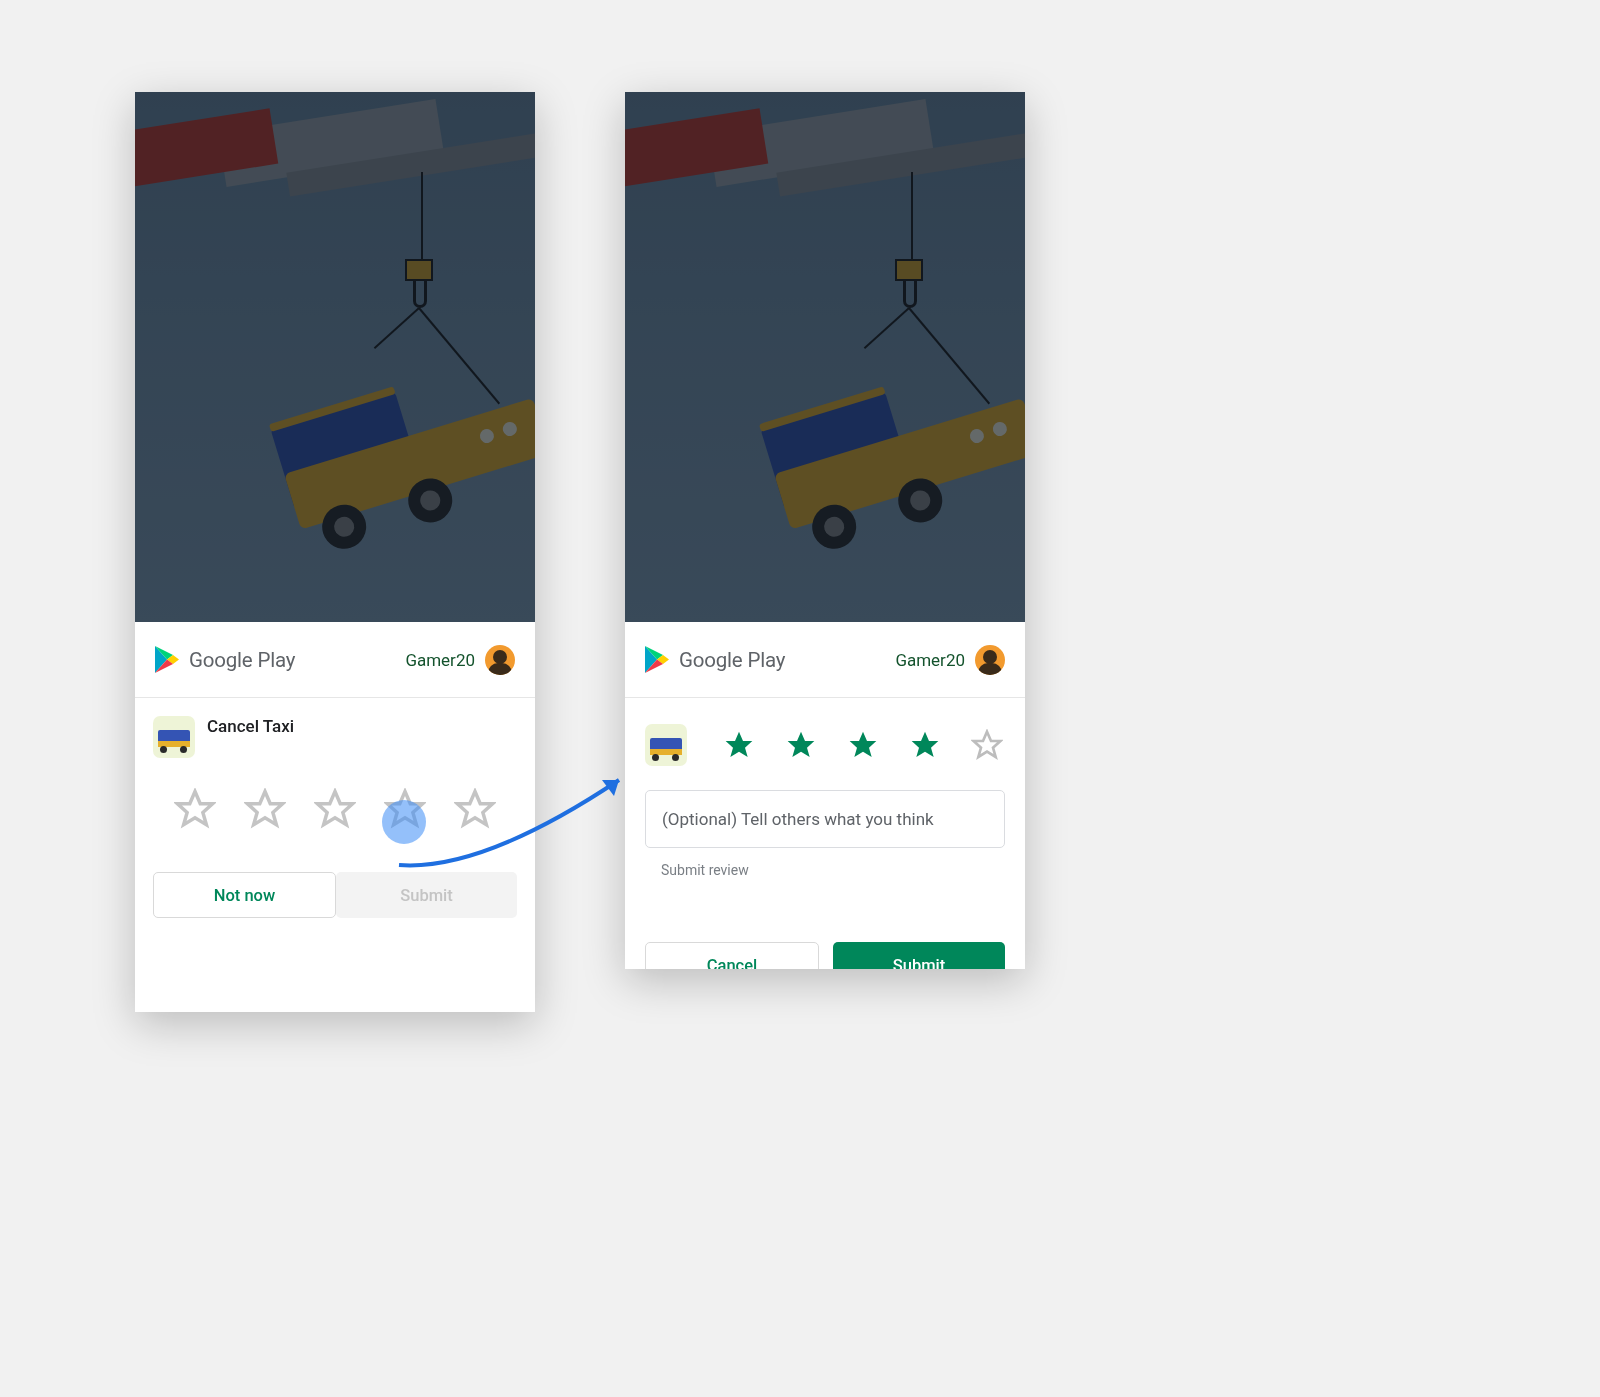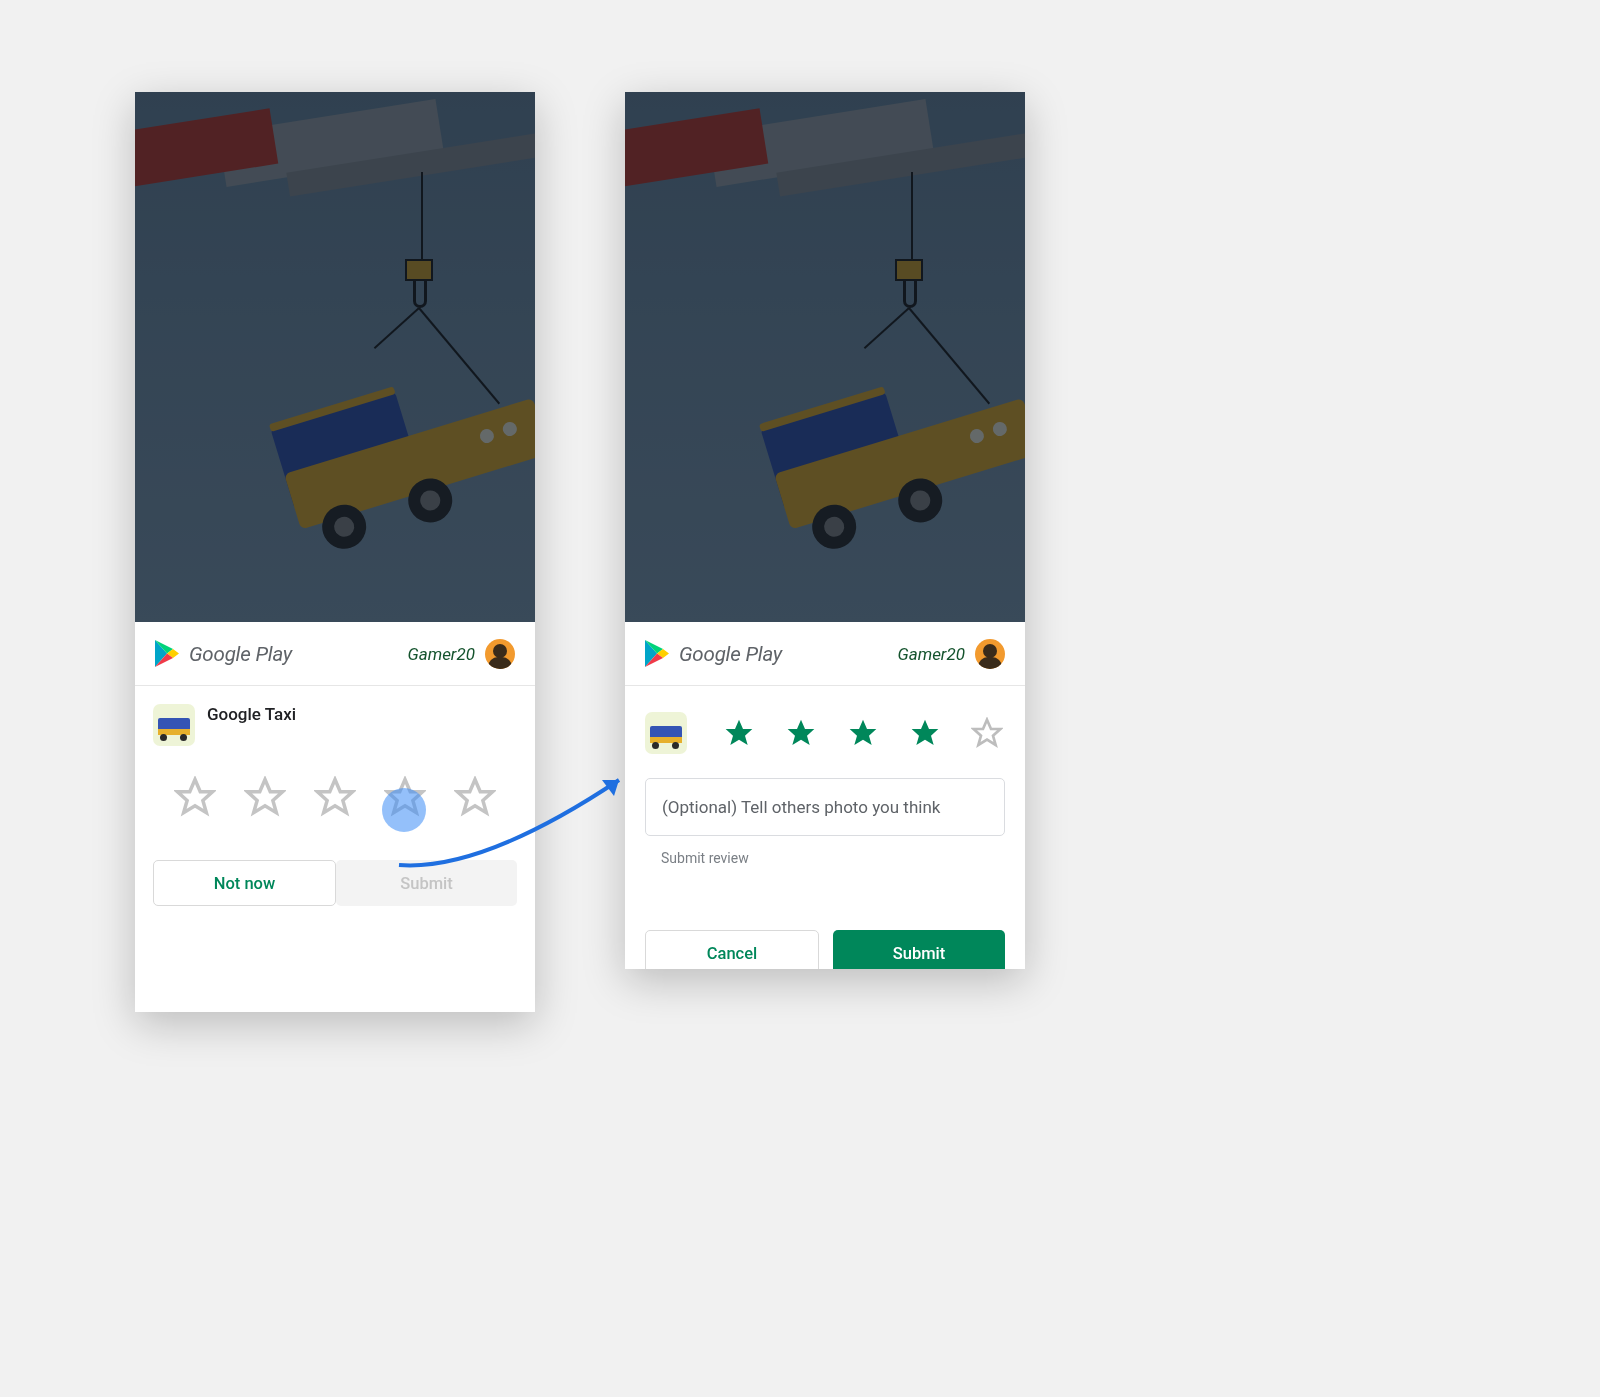--- a/index.html
+++ b/index.html
@@ -53,23 +53,22 @@
   .truck-cab  { position:absolute; left:0; top:0; width:130px; height:80px; background:#3454b4; border-radius:4px 4px 0 0;}
   .truck-top  { position:absolute; left:0; top:-6px; width:130px; height:8px; background:#e6b02c; border-radius:3px;}
   .light1 { position:absolute; right:24px; top:62px; width:14px; height:14px; background:#f8f4e3; border-radius:50%;}
   .light2 { position:absolute; right:48px; top:62px; width:14px; height:14px; background:#f8f4e3; border-radius:50%;}
   .wheel  { position:absolute; top:92px; width:44px; height:44px; background:#2a2a2a; border-radius:50%; }
   .wheel::after { content:""; position:absolute; inset:12px; background:#8a8a8a; border-radius:50%;}
   .wheel.w1 { left:20px; } .wheel.w2 { left:110px; }
 
   
   .sheet-header {
-    display:flex; align-items:center; height:64px; padding:0 20px;
+    display:flex; align-items:center; height:76px; padding:0 20px;
     border-bottom:1px solid #e6e6e6;
-    font-style:italic;
   }
   .play-logo { width:24px; height:27px; margin-right:10px; flex:none; position:relative; }
   .play-text { font-size:20.5px; color:#5f6368; font-weight:400; letter-spacing:-.2px; }
   .spacer { flex:1; }
   .username { font-size:17px; color:#14532d; margin-right:10px; }
   .avatar { width:30px; height:30px; border-radius:50%; background:#f29a2e; flex:none; position:relative; overflow:hidden;}
   .avatar::before{content:"";position:absolute;left:8px;top:5px;width:14px;height:14px;background:#3a2b1a;border-radius:50%;}
   .avatar::after {content:"";position:absolute;left:3px;top:18px;width:24px;height:18px;background:#3a2b1a;border-radius:10px 10px 0 0;}
 
   
@@ -157,21 +156,21 @@
     <div class="spacer"></div>
     <div class="username">Gamer20</div>
     <div class="avatar"></div>
   </div>
 
   <div class="app-row">
     <div class="app-icon">
         <div class="mini-truck"></div>
       </div>
     <div>
-      <div class="app-title">Google Taxi</div>
+      <div class="app-title">Cancel Taxi</div>
     </div>
   </div>
 
   <div class="stars-row">
     <svg class="star-btn" viewBox="0 0 24 24">
         <polygon class="star-outline" points="12,2 15,9 22,9 16.5,14 18.5,21 12,17 5.5,21 7.5,14 2,9 9,9"></polygon>
       </svg>
     <svg class="star-btn" viewBox="0 0 24 24">
         <polygon class="star-outline" points="12,2 15,9 22,9 16.5,14 18.5,21 12,17 5.5,21 7.5,14 2,9 9,9"></polygon>
       </svg>
@@ -245,21 +244,21 @@
       </svg>
     <svg class="rstar" viewBox="0 0 24 24">
         <polygon class="star-filled" points="12,2 15,9 22,9 16.5,14 18.5,21 12,17 5.5,21 7.5,14 2,9 9,9"></polygon>
       </svg>
     <svg class="rstar" viewBox="0 0 24 24">
         <polygon class="star-empty" points="12,2 15,9 22,9 16.5,14 18.5,21 12,17 5.5,21 7.5,14 2,9 9,9"></polygon>
       </svg>
   </div>
 
   <div class="textbox">
-    <span>(Optional) Tell others photo you think</span>
+    <span>(Optional) Tell others what you think</span>
   </div>
 
   <div class="pubrev">Submit review</div>
 
   <div class="btn-row2">
     <div class="btn btn-outline">Cancel</div>
     <div class="btn btn-filled">Submit</div>
   </div>
 </div>
 

